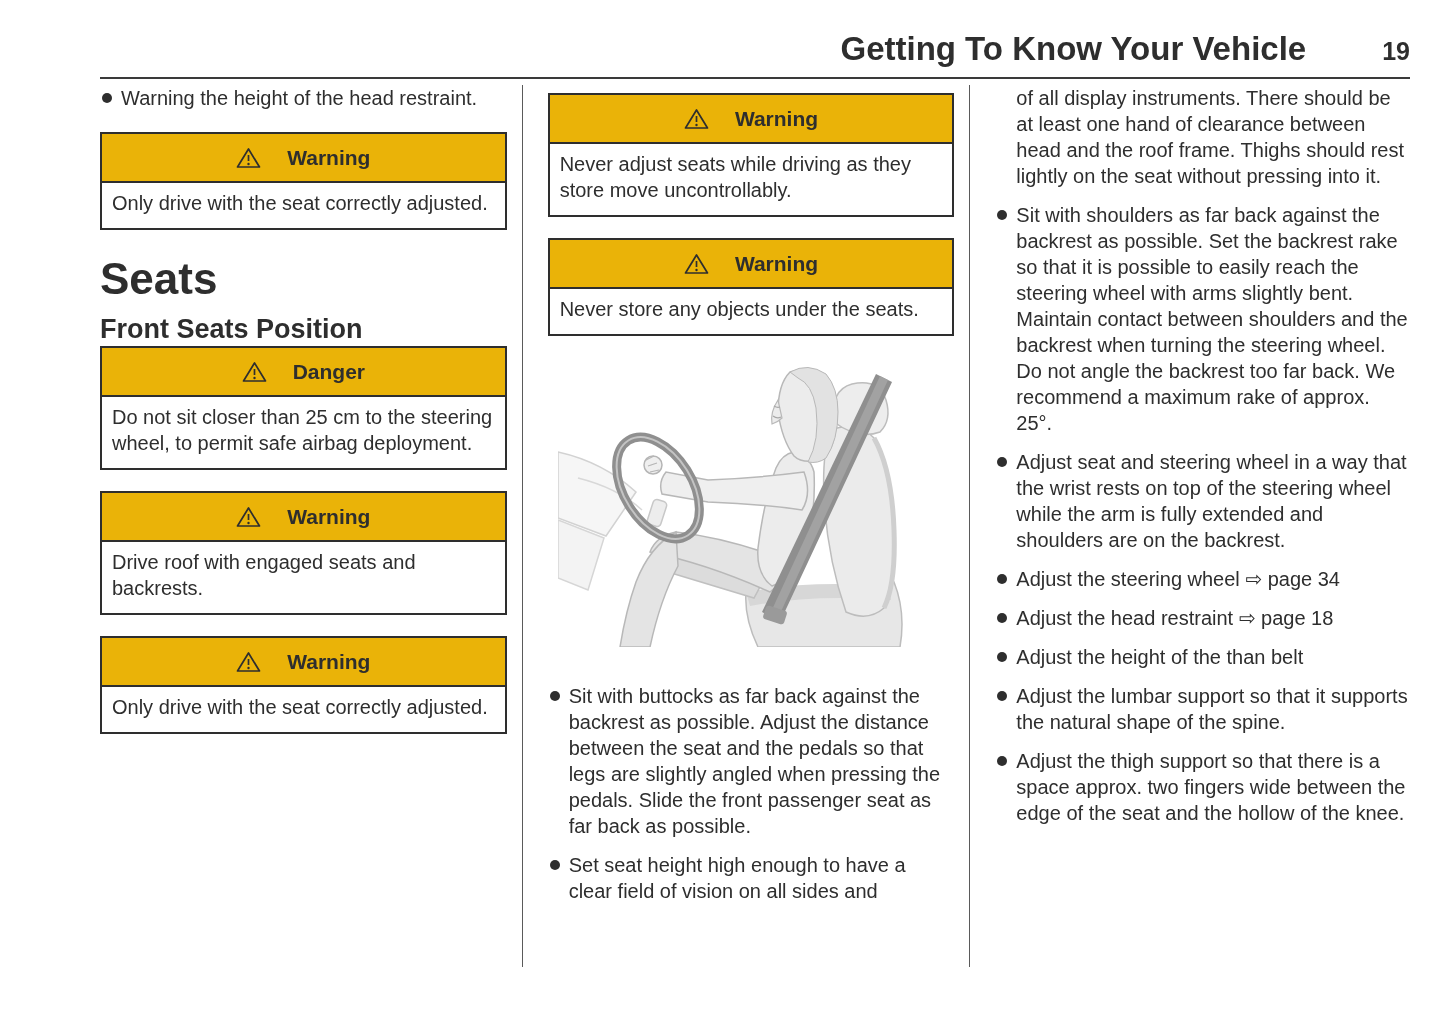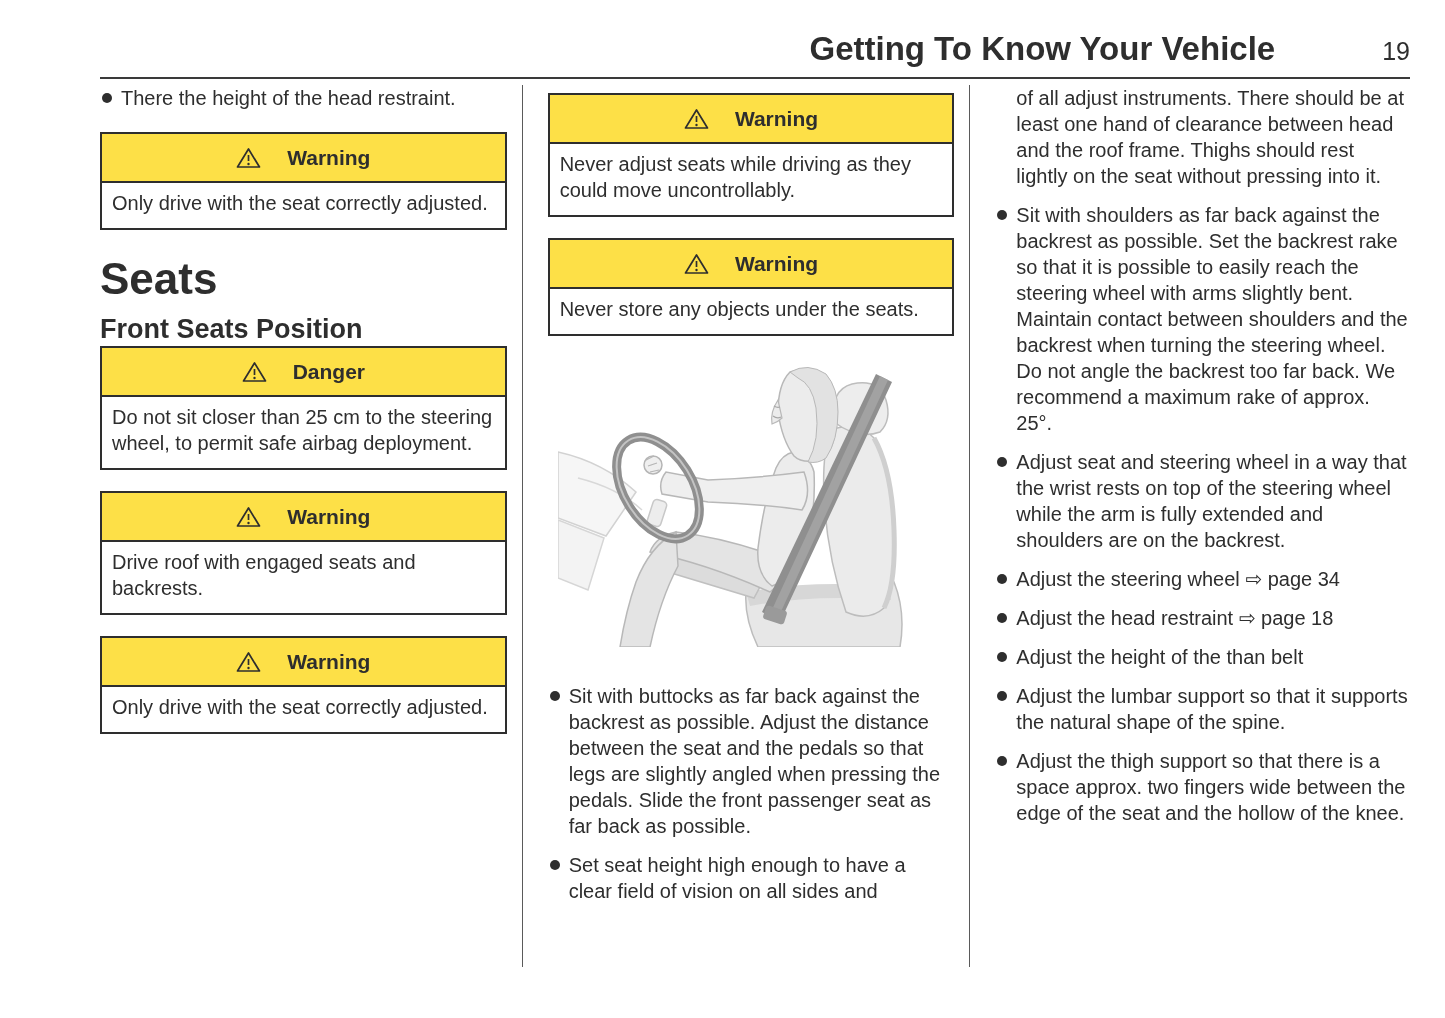--- a/index.html
+++ b/index.html
@@ -11,40 +11,40 @@
     overflow:hidden;
   }
 
   
   .page-header {
     position:absolute; left:100px; top:30px; width:1310px;
     display:flex; justify-content:flex-end; align-items:baseline;
     border-bottom:2px solid #3a3a3a; padding-bottom:9px;
   }
   .page-header .title { font-size:33px; font-weight:bold; }
-  .page-header .pagenum { font-size:25px; font-weight:normal; margin-left:107px;text-align:center; }
+  .page-header .pagenum { font-size:25px; font-weight:bold; margin-left:76px;text-align:center; }
 
   
   .content {
     position:absolute; left:100px; top:85px; width:1310px;
     display:flex; align-items:stretch;
   }
   .col { font-size:20px; line-height:26px; }
   .col1 { width:407px; }
   .col2 { width:407px; }
   .col3 { width:415px; }
   .vdivider {
     width:1px; background:#5a5a5a; height:882px; flex:none;
     margin-left:15px; margin-right:25px;
   }
 
   
   .warnbox { border:2px solid #2e2e2e; margin-bottom:21px; background:#fff; }
   .warnbox-header {
-    background:#fde047; border-bottom:2px solid #2e2e2e;
+    background:#eab308; border-bottom:2px solid #2e2e2e;
     display:flex; justify-content:center; align-items:center; gap:26px;
     padding:11px 0 10px; font-weight:bold; font-size:21px;
   }
   .warnbox-header svg { display:block; }
   .warnbox-body { padding:7px 10px 12px 10px; }
 
   
   h1.section { font-size:44px; font-weight:bold; margin:36px 0 24px 0; }
   h2.subsection { font-size:27px; font-weight:bold; margin:0 0 4px 0; }
 
@@ -70,21 +70,21 @@
   <span class="title">Getting To Know Your Vehicle</span>
   <span class="pagenum">19</span>
 </div>
 
 <div class="content">
 
   <div class="col col1">
 
     <div class="bullet intro-bullet">
       <span class="dot"></span>
-      <span class="btext">There the height of the head restraint.</span>
+      <span class="btext">Warning the height of the head restraint.</span>
     </div>
 
     <div class="warnbox">
       <div class="warnbox-header">
         <svg width="25" height="22" viewBox="0 0 25 22">
           <polygon points="12.5,2 23.5,20 1.5,20" fill="none" stroke="#2e2e2e" stroke-width="1.7" stroke-linejoin="round"></polygon>
           <line x1="12.5" y1="8" x2="12.5" y2="14" stroke="#2e2e2e" stroke-width="1.7"></line>
           <circle cx="12.5" cy="17" r="1.2" fill="#2e2e2e"></circle>
         </svg>
         <span>Warning</span>
@@ -139,21 +139,21 @@
 
     <div class="warnbox" style="margin-top:8px;">
       <div class="warnbox-header">
         <svg width="25" height="22" viewBox="0 0 25 22">
           <polygon points="12.5,2 23.5,20 1.5,20" fill="none" stroke="#2e2e2e" stroke-width="1.7" stroke-linejoin="round"></polygon>
           <line x1="12.5" y1="8" x2="12.5" y2="14" stroke="#2e2e2e" stroke-width="1.7"></line>
           <circle cx="12.5" cy="17" r="1.2" fill="#2e2e2e"></circle>
         </svg>
         <span>Warning</span>
       </div>
-      <div class="warnbox-body">Never adjust seats while driving as they could move uncontrollably.</div>
+      <div class="warnbox-body">Never adjust seats while driving as they store move uncontrollably.</div>
     </div>
 
     <div class="warnbox">
       <div class="warnbox-header">
         <svg width="25" height="22" viewBox="0 0 25 22">
           <polygon points="12.5,2 23.5,20 1.5,20" fill="none" stroke="#2e2e2e" stroke-width="1.7" stroke-linejoin="round"></polygon>
           <line x1="12.5" y1="8" x2="12.5" y2="14" stroke="#2e2e2e" stroke-width="1.7"></line>
           <circle cx="12.5" cy="17" r="1.2" fill="#2e2e2e"></circle>
         </svg>
         <span>Warning</span>
@@ -214,21 +214,21 @@
       <span class="dot"></span>
       <span class="btext">Set seat height high enough to have a clear field of vision on all sides and</span>
     </div>
 
   </div>
 
   <div class="vdivider"></div>
 
   <div class="col col3">
 
-    <p class="cont-par">of all adjust instruments. There should be at least one hand of clearance between head and the roof frame. Thighs should rest lightly on the seat without pressing into it.</p>
+    <p class="cont-par">of all display instruments. There should be at least one hand of clearance between head and the roof frame. Thighs should rest lightly on the seat without pressing into it.</p>
 
     <div class="bullet">
       <span class="dot"></span>
       <span class="btext">Sit with shoulders as far back against the backrest as possible. Set the backrest rake so that it is possible to easily reach the steering wheel with arms slightly bent. Maintain contact between shoulders and the backrest when turning the steering wheel. Do not angle the backrest too far back. We recommend a maximum rake of approx. 25°.</span>
     </div>
     <div class="bullet">
       <span class="dot"></span>
       <span class="btext">Adjust seat and steering wheel in a way that the wrist rests on top of the steering wheel while the arm is fully extended and shoulders are on the backrest.</span>
     </div>
     <div class="bullet">

